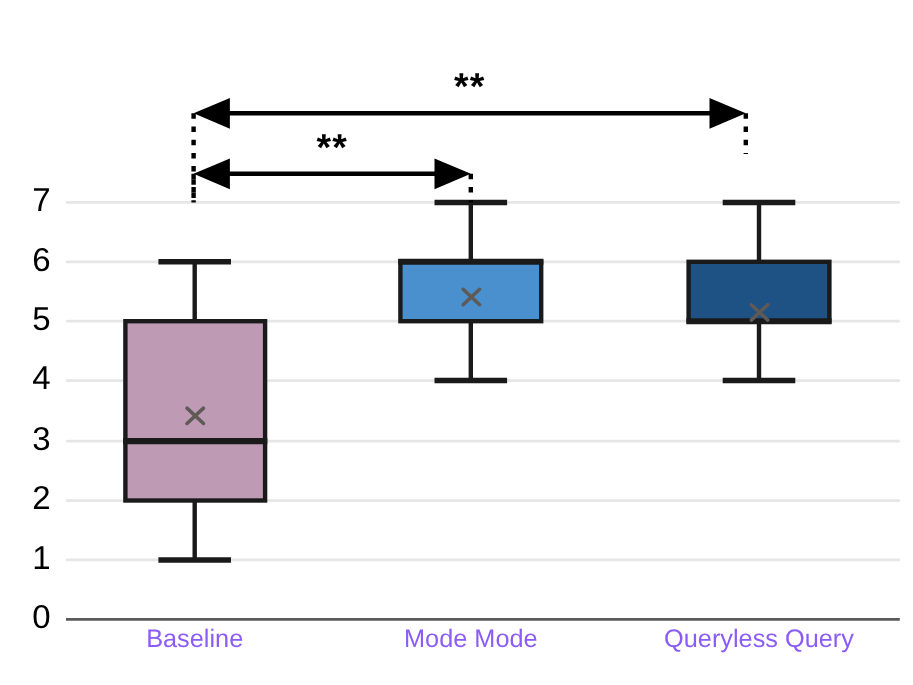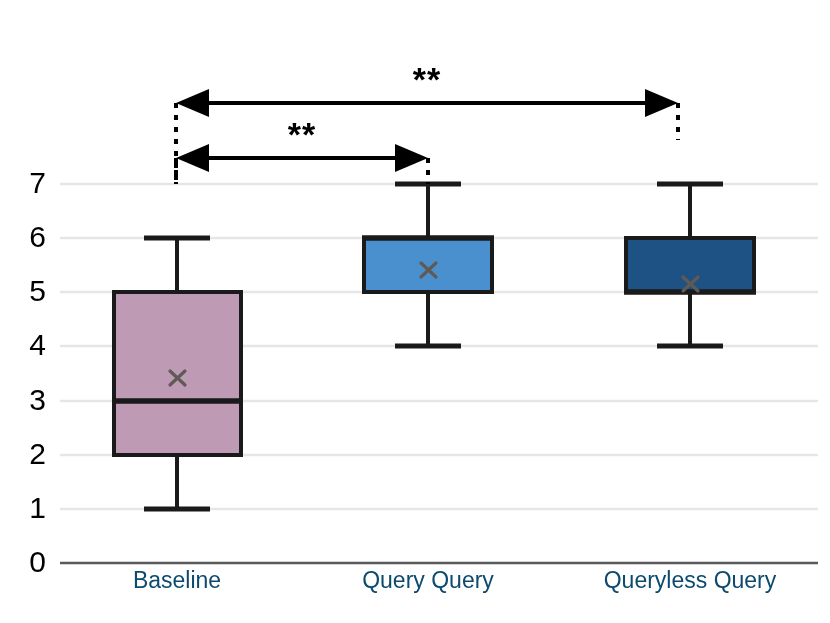--- a/index.html
+++ b/index.html
@@ -31,21 +31,21 @@
     position: absolute;
     font-size: 30px;
     color: #000000;
     text-align: right;
     line-height: 1;
     font-family: "Liberation Sans", sans-serif;
   }
   .cat-label {
     position: absolute;
     font-size: 23px;
-    color: #0c4a6e;
+    color: #8b5cf6;
     text-align: center;
     line-height: 1;
     white-space: nowrap;
     font-family: "Liberation Sans", sans-serif;
   }
   .sig-label {
     position: absolute;
     font-size: 34px;
     font-weight: bold;
     color: #000000;
@@ -135,19 +135,19 @@
   <div class="tick-label" style="left:14px; top:168px; width:32px;">7</div>
   <div class="tick-label" style="left:14px; top:222px; width:32px;">6</div>
   <div class="tick-label" style="left:14px; top:276px; width:32px;">5</div>
   <div class="tick-label" style="left:14px; top:330px; width:32px;">4</div>
   <div class="tick-label" style="left:14px; top:385px; width:32px;">3</div>
   <div class="tick-label" style="left:14px; top:439px; width:32px;">2</div>
   <div class="tick-label" style="left:14px; top:493px; width:32px;">1</div>
   <div class="tick-label" style="left:14px; top:547px; width:32px;">0</div>
 
   <div class="cat-label" style="left:57px; top:569px; width:240px;">Baseline</div>
-  <div class="cat-label" style="left:308px; top:569px; width:240px;">Query Query</div>
+  <div class="cat-label" style="left:308px; top:569px; width:240px;">Mode Mode</div>
   <div class="cat-label" style="left:570px; top:569px; width:240px;">Queryless Query</div>
 
   <div class="sig-label" style="left:347px; top:62px; width:160px;">**</div>
   <div class="sig-label" style="left:222px; top:117px; width:160px;">**</div>
 
 </div>
 
 </body></html>

